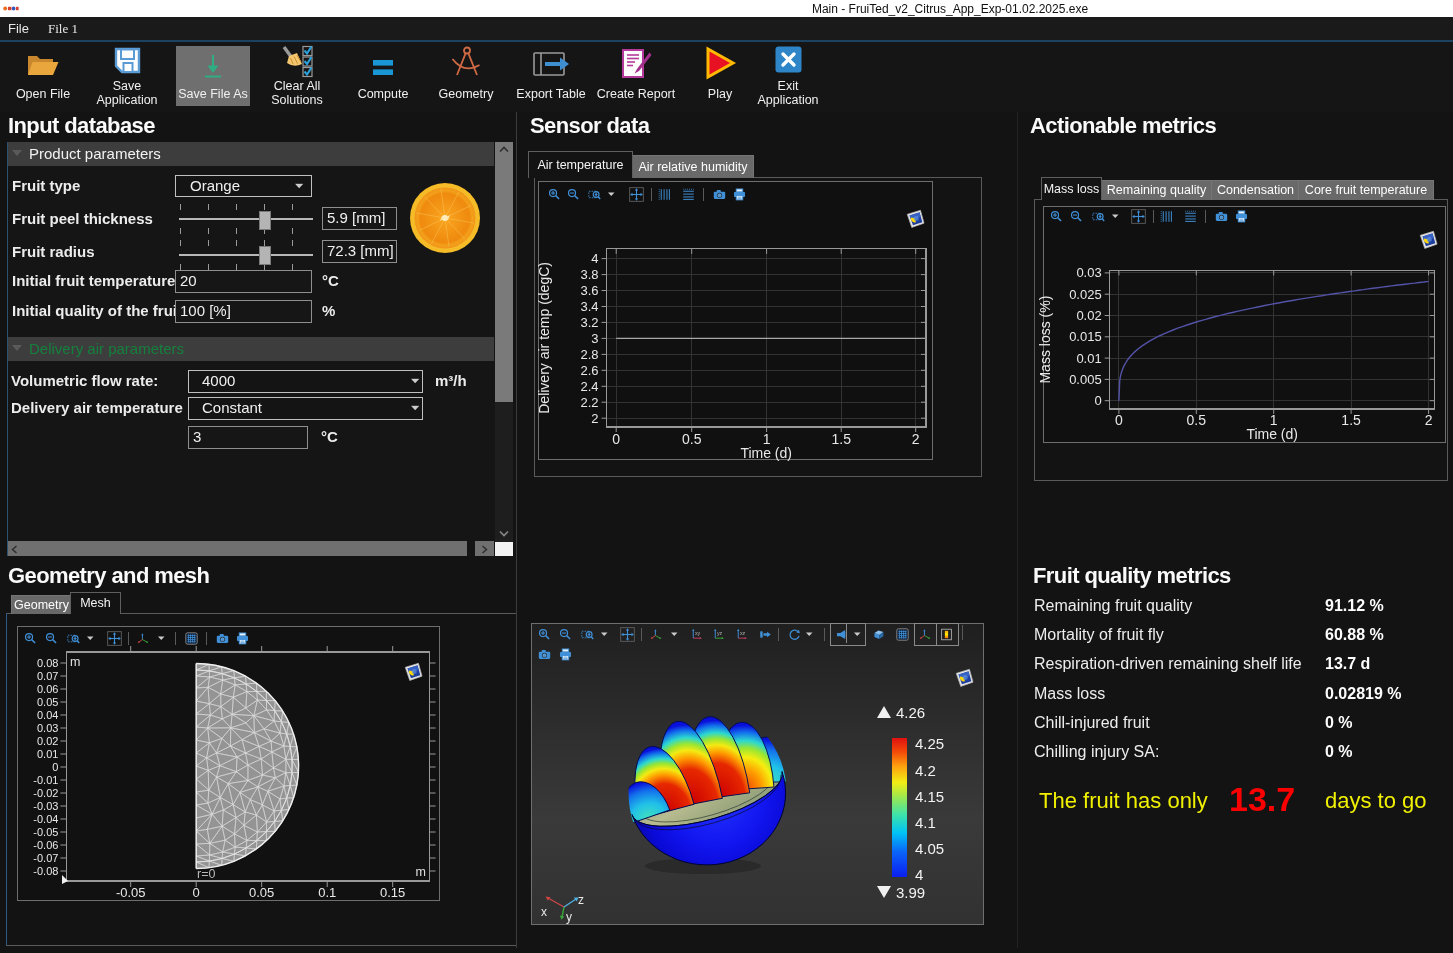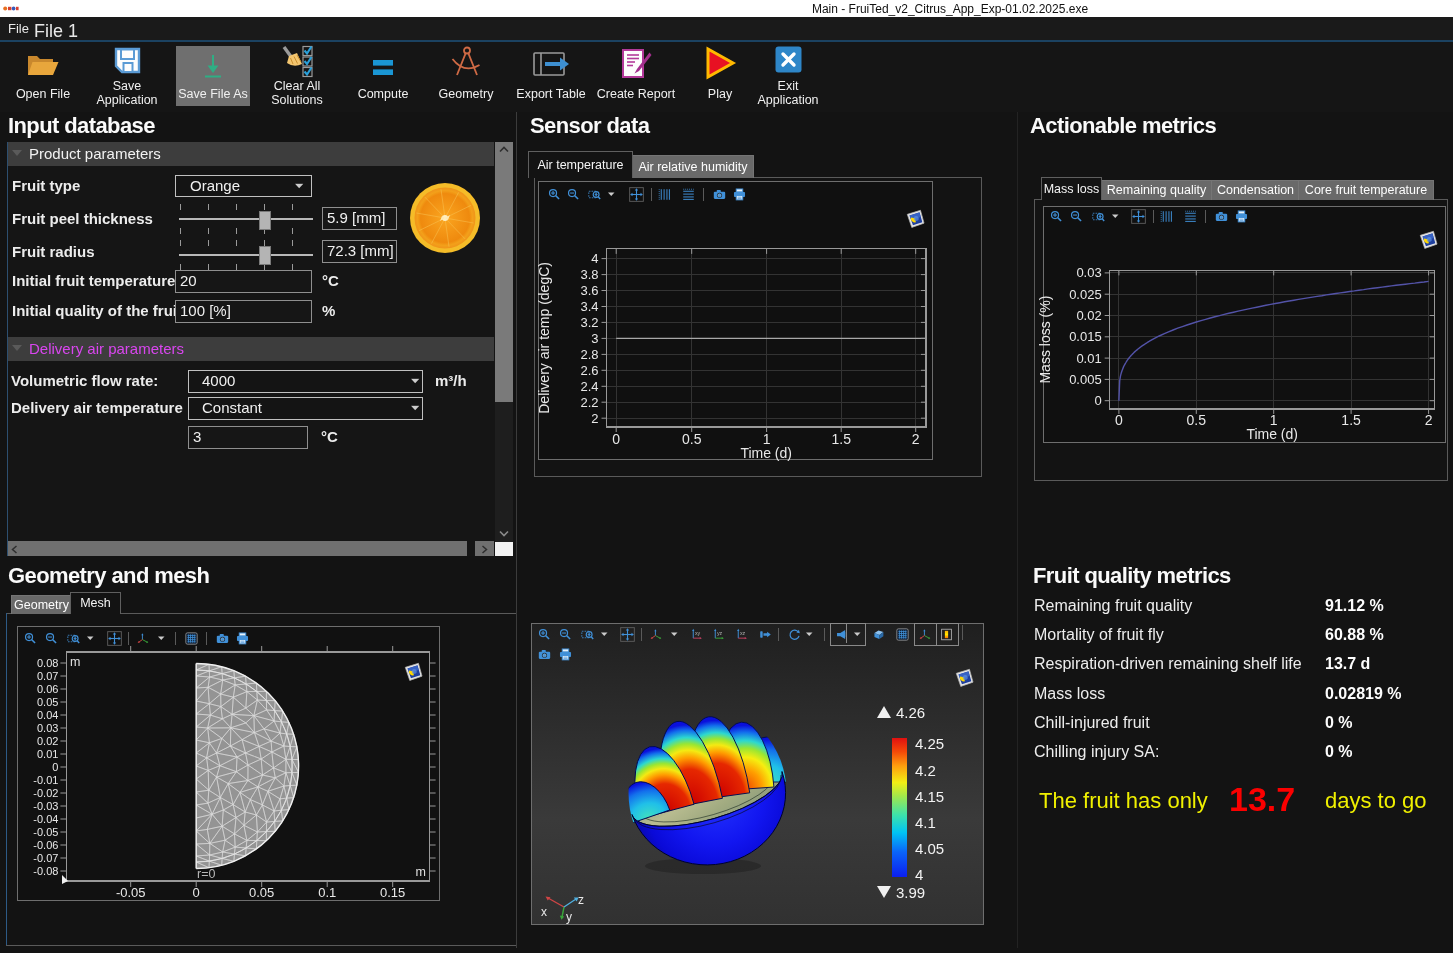--- a/index.html
+++ b/index.html
@@ -222,21 +222,21 @@
 <div class="abs" style="left:0;top:0;width:1453px;height:17px;background:#ffffff;"></div>
 <div class="abs" style="left:950px;top:2px;font-size:12px;color:#111;transform:translateX(-50%);">Main - FruiTed_v2_Citrus_App_Exp-01.02.2025.exe</div>
 <svg style="left:3px;top:3px" width="16" height="11" viewBox="0 0 16 11">
       <circle cx="2.2" cy="5.5" r="2" fill="#e87020"></circle>
       <rect x="5" y="3.8" width="3.4" height="3.4" fill="#d84030"></rect>
       <circle cx="10.6" cy="5.5" r="1.9" fill="#3858b8"></circle>
       <rect x="13" y="3.8" width="2.6" height="3.4" fill="#d84030"></rect>
     </svg>
 <div class="abs" style="left:0;top:17px;width:1453px;height:23px;background:#1a1a1a;border-bottom:2px solid #1b4261;"></div>
 <div class="abs" style="left:8px;top:21px;font-size:13px;color:#e8e8e8;">File</div>
-<div class="abs" style="left:34px;top:21px;font-size:18px;color:#e8e8e8;">File 1</div>
+<div class="abs" style="left:48px;top:21px;font-size:13px;color:#e8e8e8;font-family:Liberation Serif, serif;">File 1</div>
 <div class="abs" style="left:0;top:42px;width:1453px;height:70px;background:#151515;"></div>
 <div class="abs" style="left:176px;top:46px;width:74px;height:60px;background:#6f6f6f;"></div>
 <svg style="left:27px;top:53px" width="33" height="25" viewBox="0 0 33 25">
 <path d="M1 3 L10 3 L13 6 L26 6 L26 22 L1 22 Z" fill="#c9882d"></path>
 <path d="M5.5 9 L31.5 9 L26 22 L1 22 Z" fill="#e8a63c"></path>
 <path d="M5.5 9 L31.5 9" stroke="#8a5a14" stroke-width="0"></path>
 </svg>
 <div class="tbtxt" style="left:43px;top:87px;">Open File</div>
 <svg style="left:114px;top:47px" width="27" height="27" viewBox="0 0 27 27">
 <path d="M2 2 L25 2 L25 25 L8 25 L2 19 Z" fill="#fdfdfd" stroke="#5b9bd5" stroke-width="2.4"></path>
@@ -326,21 +326,21 @@
 <div class="abs" style="left:7px;top:142px;width:1px;height:414px;background:#2d4f70;"></div>
 <div class="sechdr" style="left:8px;top:142px;width:486px;"></div>
 <svg style="left:12px;top:149px" width="11" height="8" viewBox="0 0 11 8">
       <polygon points="0,1 10,1 5,7" fill="#5a5a5a"></polygon>
     </svg>
 <div class="abs" style="left:29px;top:145px;font-size:15px;color:#f2f2f2;">Product parameters</div>
 <div class="sechdr" style="left:8px;top:337px;width:486px;"></div>
 <svg style="left:12px;top:344px" width="11" height="8" viewBox="0 0 11 8">
       <polygon points="0,1 10,1 5,7" fill="#5a5a5a"></polygon>
     </svg>
-<div class="abs" style="left:29px;top:340px;font-size:15px;color:#d946ef;">Delivery air parameters</div>
+<div class="abs" style="left:29px;top:340px;font-size:15px;color:#15803d;">Delivery air parameters</div>
 <div class="abs lbl" style="left:12px;top:177px;">Fruit type</div>
 <div class="abs lbl" style="left:12px;top:210px;">Fruit peel thickness</div>
 <div class="abs lbl" style="left:12px;top:243px;">Fruit radius</div>
 <div class="abs lbl" style="left:12px;top:272px;">Initial fruit temperature</div>
 <div class="abs lbl" style="left:12px;top:302px;">Initial quality of the fruit</div>
 <div class="abs lbl" style="left:11px;top:372px;">Volumetric flow rate:</div>
 <div class="abs lbl" style="left:11px;top:399px;">Delivery air temperature</div>
 <div class="combo" style="left:175px;top:175px;width:135px;height:20px;"></div>
 <div class="abs" style="left:190px;top:177px;font-size:15px;">Orange</div>
 <svg style="left:295px;top:183px" width="9" height="6" viewBox="0 0 8 5">

